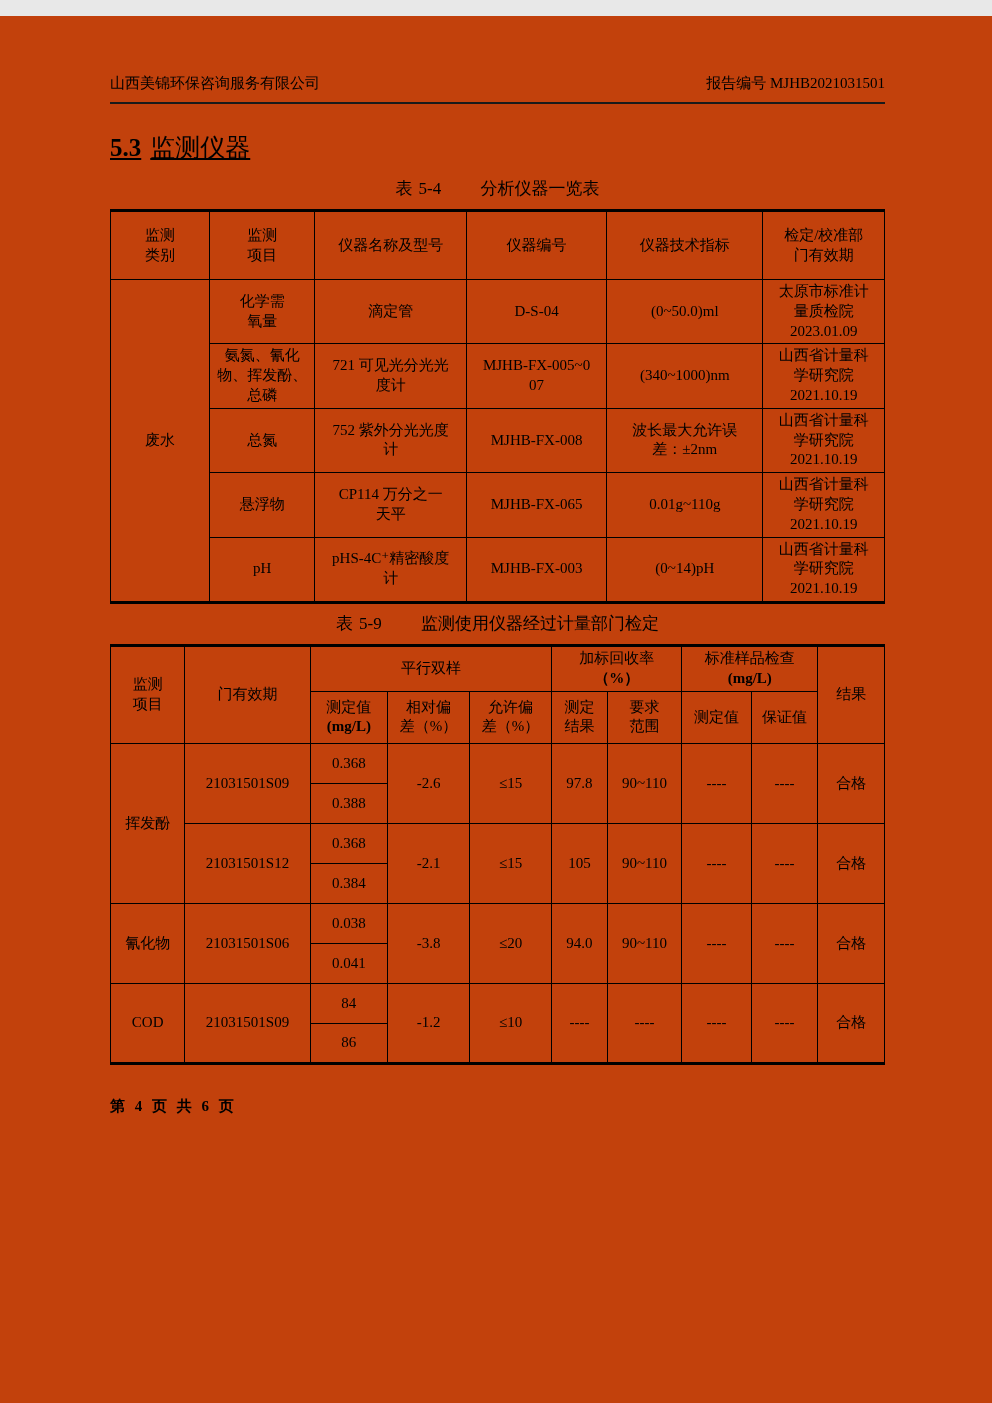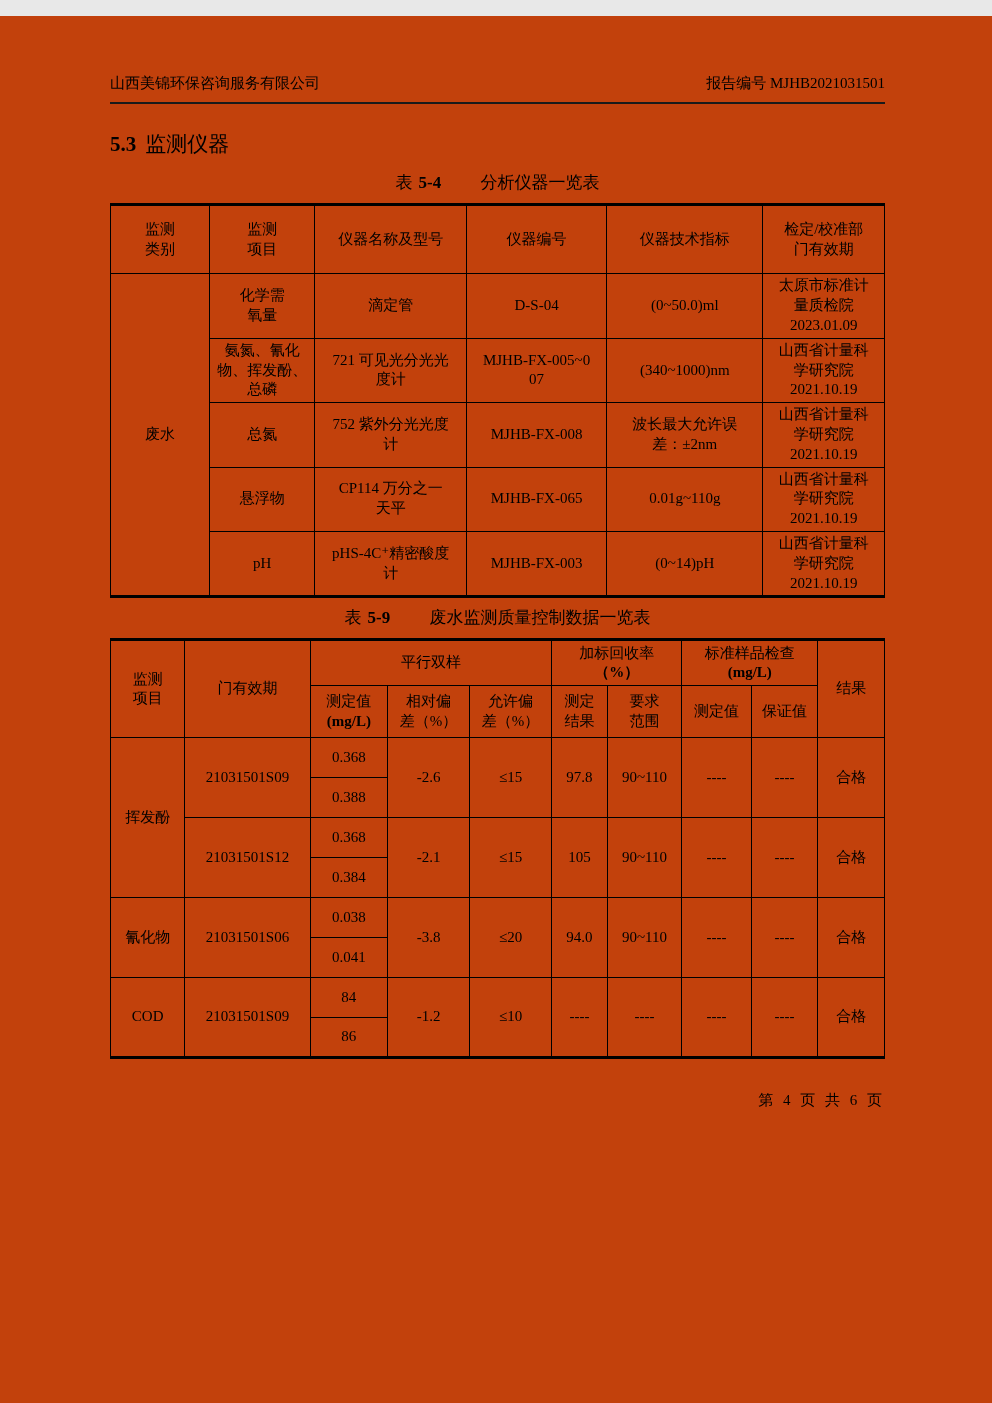--- a/index.html
+++ b/index.html
@@ -12,28 +12,28 @@
     font-family:"Liberation Serif","DejaVu Serif",serif;
     box-sizing:border-box;
     padding:58px 107px 0 110px;
     overflow:hidden;
   }
   .doc-header {
     display:flex; justify-content:space-between; align-items:flex-end;
     font-size:15px; padding-bottom:9px;
     border-bottom:2px solid #1a1a1a;
   }
-  .section-heading { margin:26px 0 0 0; font-size:21px; font-weight:normal; line-height:1.4; }
+  .section-heading { margin:26px 0 0 0; font-size:25px; font-weight:normal; line-height:1.4;text-decoration:underline; }
   .sec-num { font-weight:bold; margin-right:9px; }
   .body-para {
     margin:10px 0 0 0; font-size:21px; line-height:2.2;
     text-indent:2em; text-align:justify; letter-spacing:3.5px;
   }
   .table-caption { margin:12px 0 9px 0; text-align:center; font-size:17px; }
-  .cap-num { font-weight:bold; margin:0 2.3em 0 6px; }
+  .cap-num { font-weight:normal; margin:0 2.3em 0 6px; }
   table {
     width:100%; border-collapse:collapse; table-layout:fixed;
     font-size:15px;
     border-top:3px solid #000; border-bottom:3px solid #000;
   }
   th, td {
     border:1px solid #000;
     text-align:center; vertical-align:middle;
     white-space:pre-line;
     padding:2px 3px;
@@ -41,21 +41,21 @@
     line-height:1.32;
     overflow:hidden;
   }
   .t54 thead tr { height:69px; }
   .t54 tbody tr { height:64px; }
   .t59 tr.hrow1 { height:46px; }
   .t59 tr.hrow2 { height:52px; }
   .t59 tbody tr { height:40px; }
   .unit { display:block; font-weight:bold; }
   .doc-footer {
-    margin-top:32px; text-align:right; font-size:15px; letter-spacing:3px;
+    margin-top:32px; text-align:left; font-size:15px; letter-spacing:3px;font-weight:bold;
   }
 </style>
 </head>
 <body>
 
 <div class="page">
 
   <div class="doc-header">
     <span>山西美锦环保咨询服务有限公司</span>
     <span>报告编号 MJHB2021031501</span>
@@ -147,21 +147,21 @@
         <td>山西省计量科
 学研究院
 2021.10.19</td>
       </tr>
     </tbody>
   </table>
 
 
 
   <div class="table-caption" style="margin-top:8px;">
-    <span>表</span><span class="cap-num">5-9</span><span>废水监测质量控制数据一览表</span>
+    <span>表</span><span class="cap-num">5-9</span><span>监测使用仪器经过计量部门检定</span>
   </div>
 
   <table class="t59">
     <colgroup>
       <col style="width:9.6%">
         <col style="width:16.2%">
         <col style="width:10.0%">
       <col style="width:10.6%">
         <col style="width:10.6%">
         <col style="width:7.2%">

